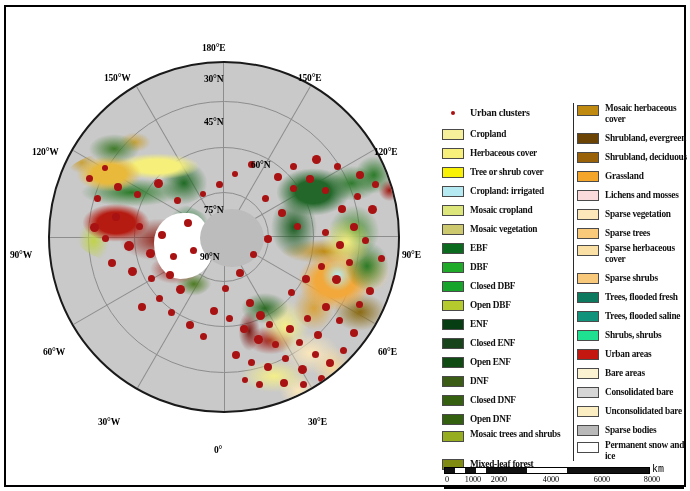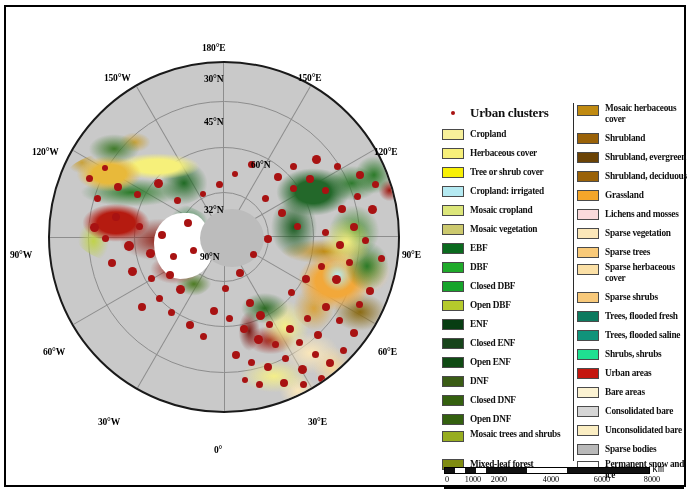--- a/index.html
+++ b/index.html
@@ -50,21 +50,21 @@
           flex:0 0 22px;margin-right:6px;}
   .legrow.tall .swatch{margin-top:2px;}
   .leglabel{font-family:"Liberation Serif",serif;font-size:9.3px;
             font-weight:bold;color:#101010;line-height:10.5px;
             letter-spacing:-0.25px;}
 
   .legrow.header{height:20px;margin-bottom:2px;}
   .dotmark{flex:0 0 22px;margin-right:6px;display:flex;justify-content:center;}
   .dotmark i{display:block;width:4.5px;height:4.5px;border-radius:50%;
              background:#a81212;}
-  .legrow.header .leglabel{font-size:13px;}
+  .legrow.header .leglabel{font-size:10px;}
 
   
   #scalebar{position:absolute;left:438px;top:458px;width:240px;height:26px;}
   #sb-track{position:absolute;left:0;top:2px;height:7px;width:206px;
             border:0.8px solid #000;box-sizing:border-box;display:flex;}
   #sb-track .seg{height:100%;}
   #sb-ticks{position:absolute;left:0;top:10px;width:230px;height:12px;}
   .sbtick{position:absolute;top:0;font-family:"Liberation Serif",serif;
           font-size:8.2px;color:#000;transform:translateX(-50%);}
   #sb-unit{position:absolute;left:208px;top:-1px;font-size:10px;
@@ -265,21 +265,21 @@
     <div class="glabel" style="left:396px;top:233px;">90°E</div>
     <div class="glabel" style="left:37px;top:330px;">60°W</div>
     <div class="glabel" style="left:372px;top:330px;">60°E</div>
     <div class="glabel" style="left:92px;top:400px;">30°W</div>
     <div class="glabel" style="left:302px;top:400px;">30°E</div>
     <div class="glabel" style="left:208px;top:428px;">0°</div>
 
     <div class="glabel" style="left:198px;top:57px;">30°N</div>
     <div class="glabel" style="left:198px;top:100px;">45°N</div>
     <div class="glabel" style="left:198px;top:143px;padding-left:47px;">60°N</div>
-    <div class="glabel" style="left:198px;top:188px;">32°N</div>
+    <div class="glabel" style="left:198px;top:188px;">75°N</div>
     <div class="glabel" style="left:194px;top:235px;">90°N</div>
   </div>
 
   <div id="legend">
     <div id="leg-divider"></div>
 
     <div class="legcol" id="legcol1">
       <div class="legrow header">
         <span class="dotmark">
               <i></i>
@@ -358,24 +358,20 @@
       <div class="legrow">
         <span class="swatch" style="background:#7f8c11;"></span>
         <span class="leglabel">Mixed-leaf forest</span>
           </div>
     </div>
 
     <div class="legcol" id="legcol2">
       <div class="legrow tall">
         <span class="swatch" style="background:#c08a11;"></span>
         <span class="leglabel">Mosaic herbaceous cover</span>
-          </div>
-      <div class="legrow">
-        <span class="swatch" style="background:#9a6208;"></span>
-        <span class="leglabel">Shrubland</span>
           </div>
       <div class="legrow">
         <span class="swatch" style="background:#6b4305;"></span>
         <span class="leglabel">Shrubland, evergreen</span>
           </div>
       <div class="legrow">
         <span class="swatch" style="background:#9a6208;"></span>
         <span class="leglabel">Shrubland, deciduous</span>
           </div>
       <div class="legrow">

